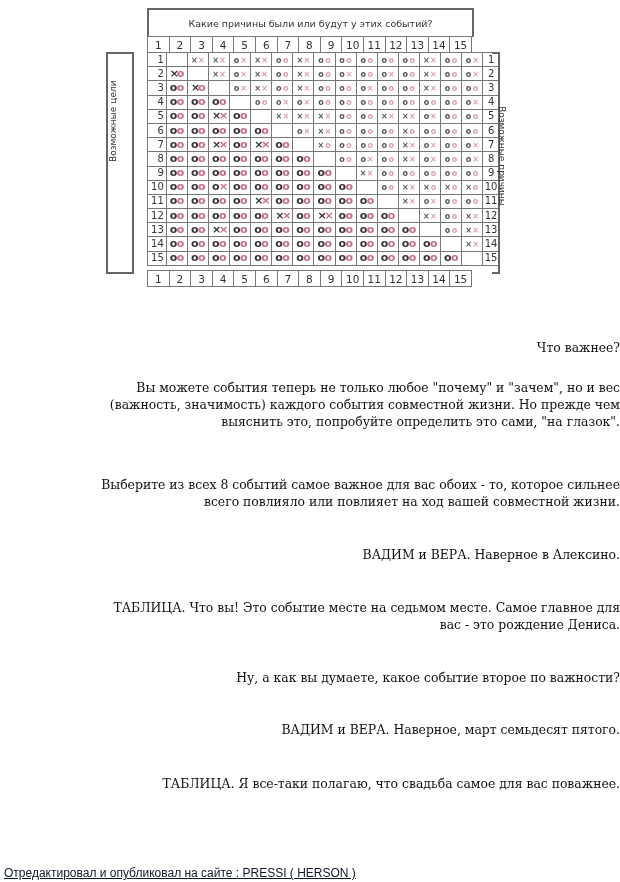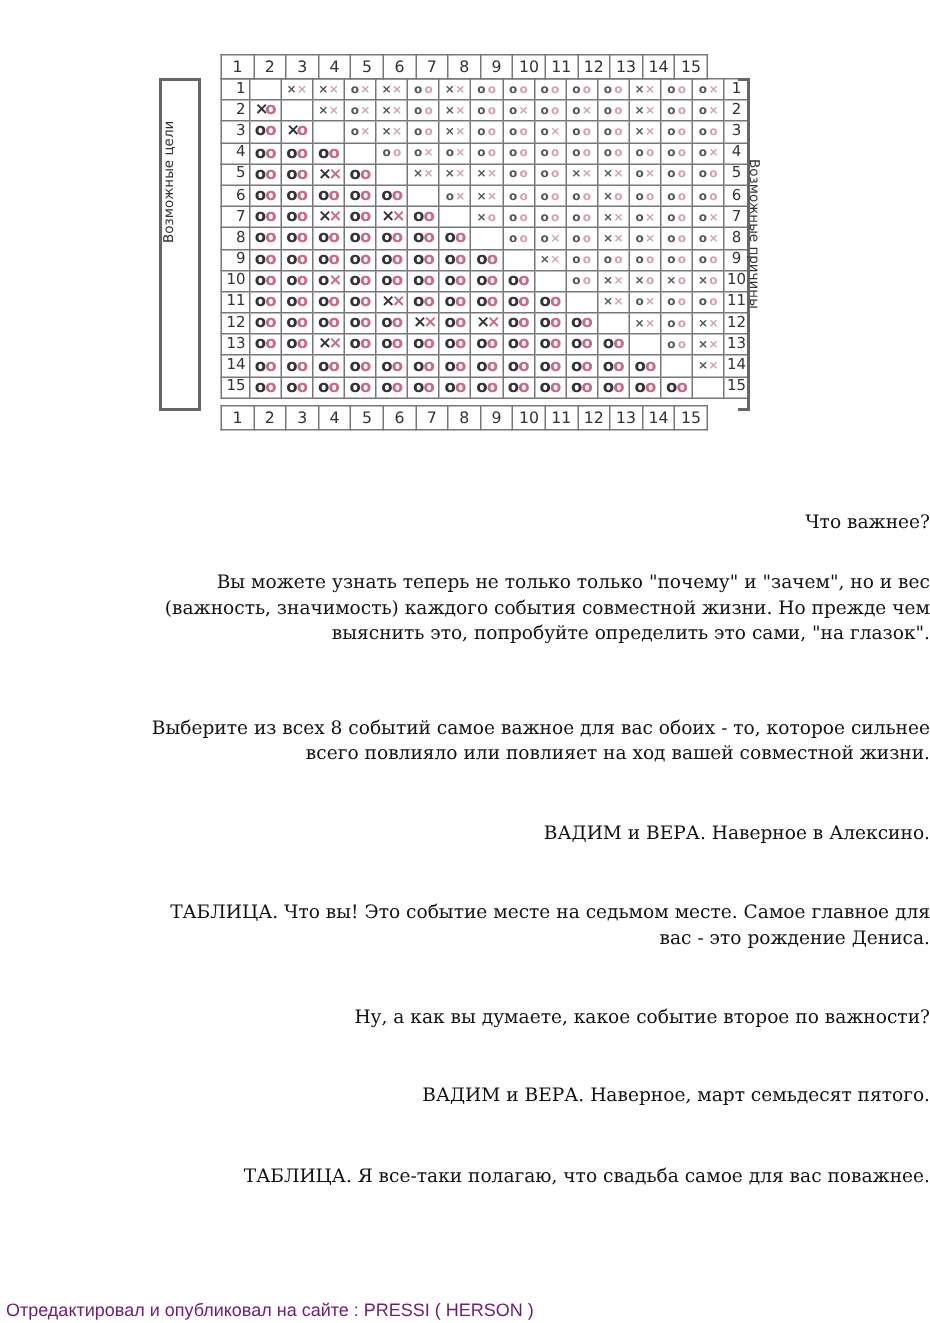--- a/index.html
+++ b/index.html
@@ -21,26 +21,27 @@
   .colhead.top { top: 30px; }
   .colhead.bot { top: 264px; }
   .botbox { position: absolute; left: 47px; top: 281px; width: 323px; height: 22px; border: 2px solid #666; border-top: 1px solid #777; display: flex; align-items: center; justify-content: center; font-family: "DejaVu Sans", sans-serif; font-size: 9.5px; color: #333; }
   .sidebox { position: absolute; top: 46px; width: 24px; height: 218px; border: 2px solid #666; }
   .sidebox.left { left: 6px; }
   .sidebox.right { left: 392px; width: 6px; border-left: none; }
   .sidelabel { position: absolute; font-family: "DejaVu Sans", sans-serif; font-size: 9px; color: #333; white-space: nowrap; }
   .sidelabel.left { left: 8px; top: 156px; transform: rotate(-90deg); transform-origin: left top; }
   .sidelabel.right { left: 407px; top: 100px; transform: rotate(90deg); transform-origin: left top; }
   .text p { position: absolute; left: 96px; margin: 0; font-size: 12.4px; line-height: 17px; width: 524px; text-align: right; }
-  .footer { position: absolute; left: 4px; top: 866px; font-family: "Liberation Sans", sans-serif; font-size: 12px; color: #701a75; }
+  .footer { position: absolute; left: 4px; top: 866px; font-family: "Liberation Sans", sans-serif; font-size: 12px; color: #0f172a; text-decoration: underline; }
 </style>
 </head>
 <body>
 
 <div class="figure">
+  <div class="topbox">Какие причины были или будут у этих событий?</div>
   <table class="colhead top">
       <tbody>
         <tr id="colhead-top">
           <td>1</td>
           <td>2</td>
           <td>3</td>
           <td>4</td>
           <td>5</td>
           <td>6</td>
           <td>7</td>
@@ -366,21 +367,21 @@
           <td>13</td>
           <td>14</td>
           <td>15</td>
         </tr>
       </tbody>
     </table>
 </div>
 
 <div class="text">
   <p style="top:339px">Что важнее?</p>
-  <p style="top:379px"> Вы можете узнать теперь не только только "почему" и "зачем", но и вес (важность, значимость) каждого события совместной жизни. Но прежде чем выяснить это, попробуйте определить это сами, "на глазок".</p>
+  <p style="top:379px"> Вы можете события теперь не только любое "почему" и "зачем", но и вес (важность, значимость) каждого события совместной жизни. Но прежде чем выяснить это, попробуйте определить это сами, "на глазок".</p>
   <p style="top:476px"> Выберите из всех 8 событий самое важное для вас обоих - то, которое сильнее всего повлияло или повлияет на ход вашей совместной жизни.</p>
   <p style="top:546px">ВАДИМ и ВЕРА. Наверное в Алексино.</p>
   <p style="top:599px"> ТАБЛИЦА. Что вы! Это событие месте на седьмом месте. Самое главное для вас - это рождение Дениса.</p>
   <p style="top:669px"> Ну, а как вы думаете, какое событие второе по важности?</p>
   <p style="top:721px"> ВАДИМ и ВЕРА. Наверное, март семьдесят пятого.</p>
   <p style="top:775px"> ТАБЛИЦА. Я все-таки полагаю, что свадьба самое для вас поважнее.</p>
 </div>
 
 <div class="footer">Отредактировал и опубликовал на сайте : PRESSI ( HERSON )</div>
 

